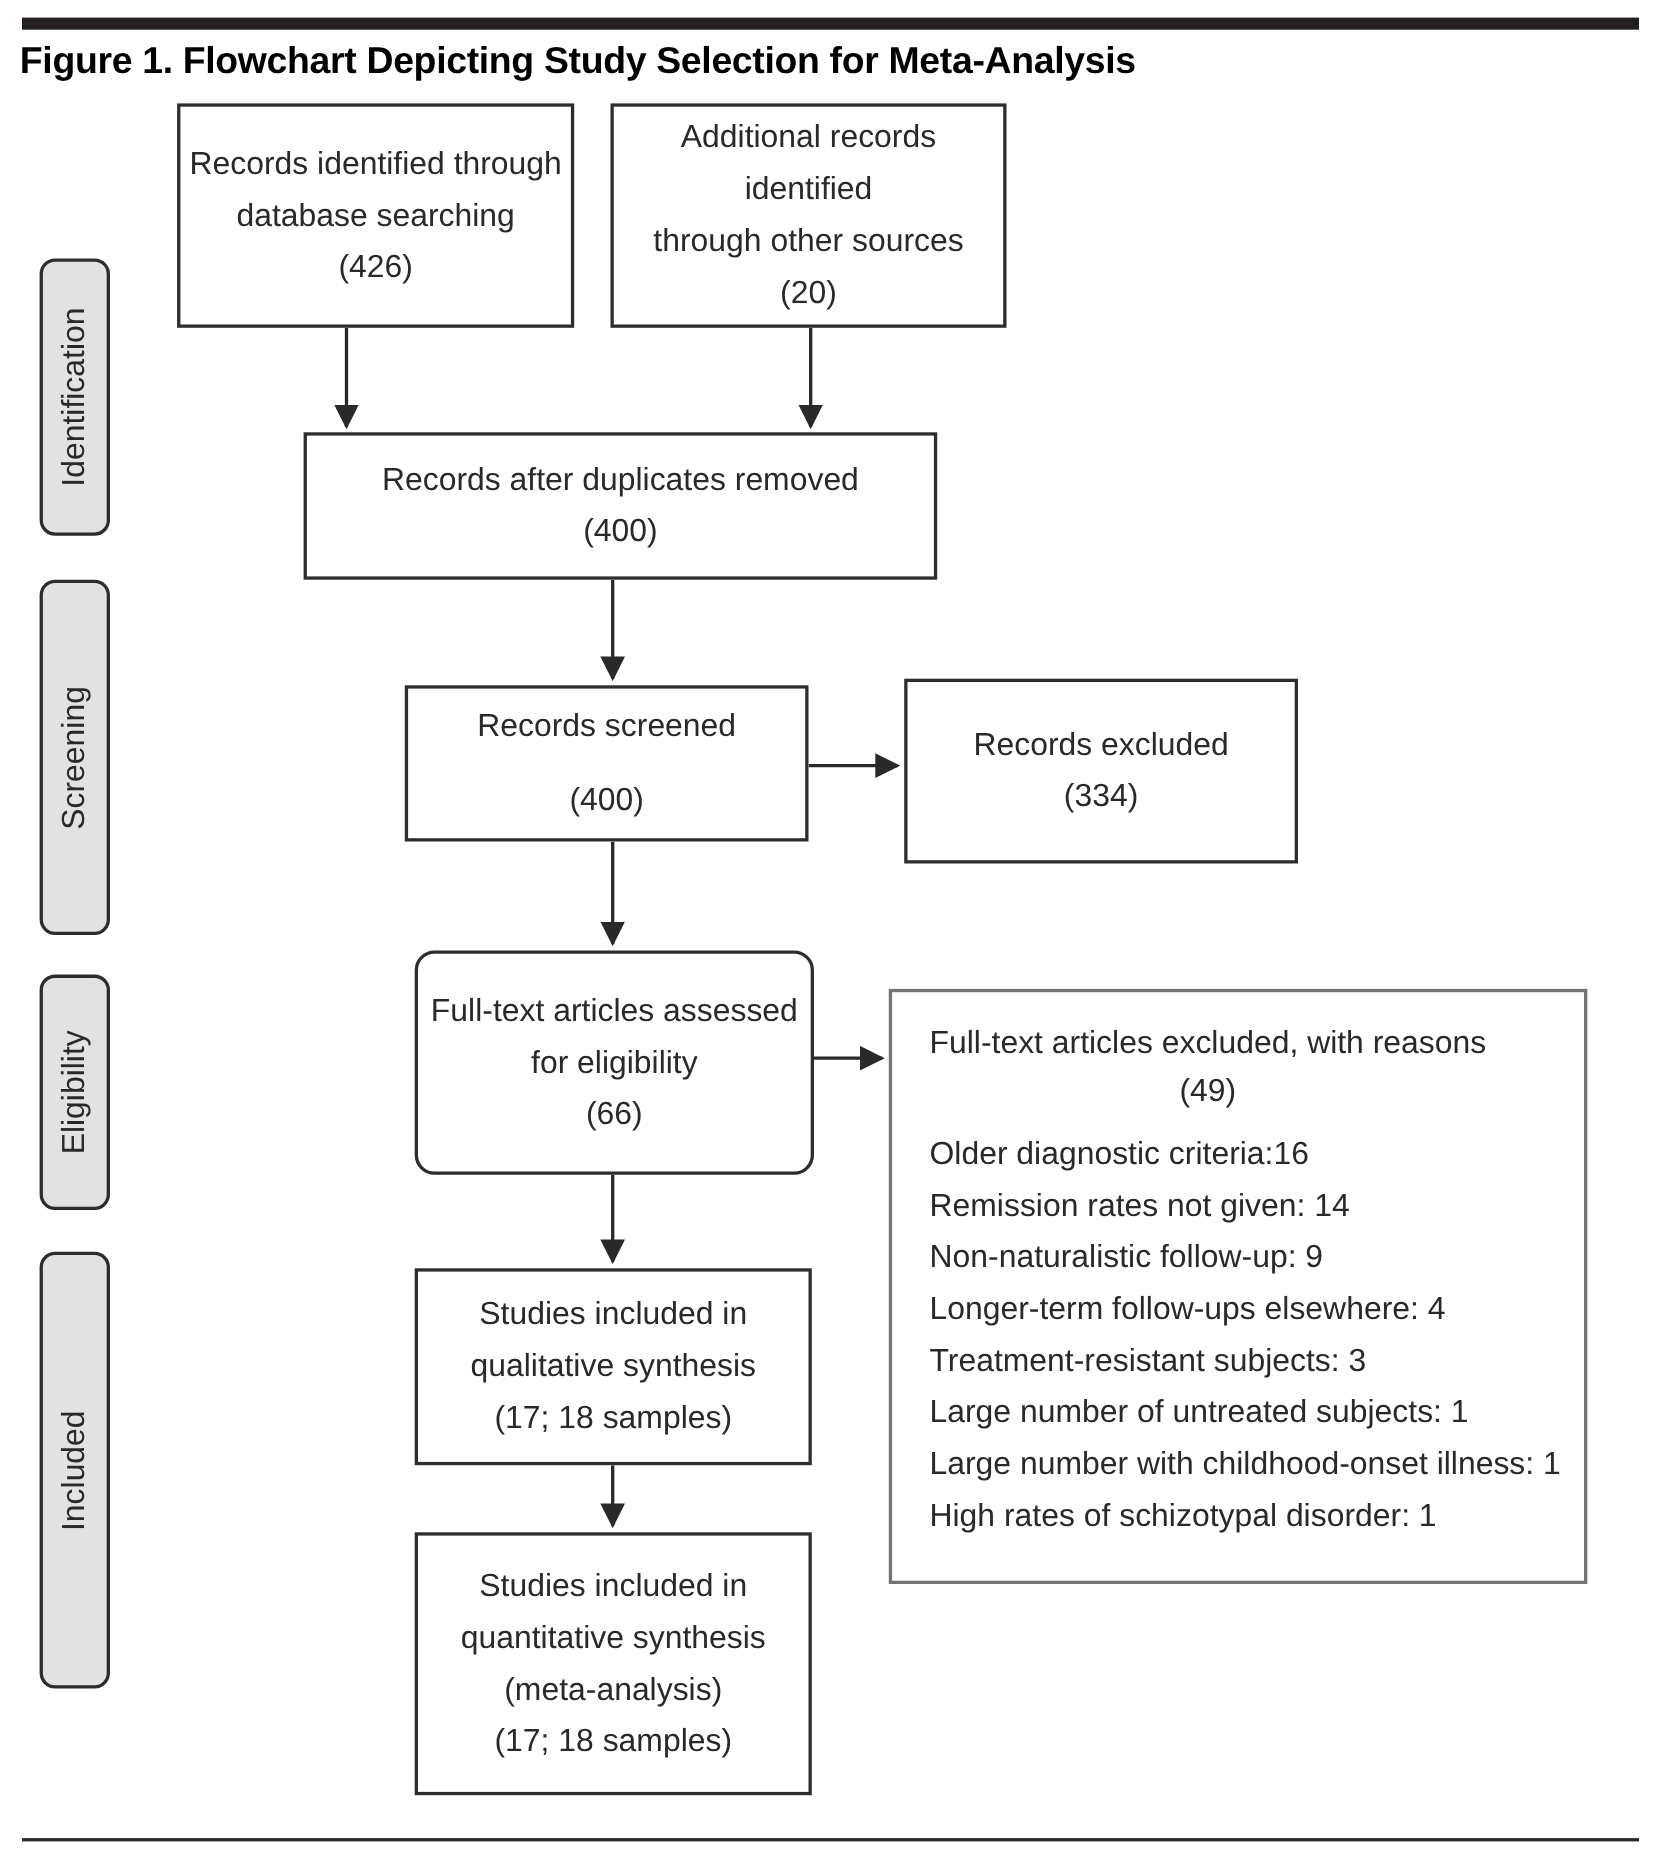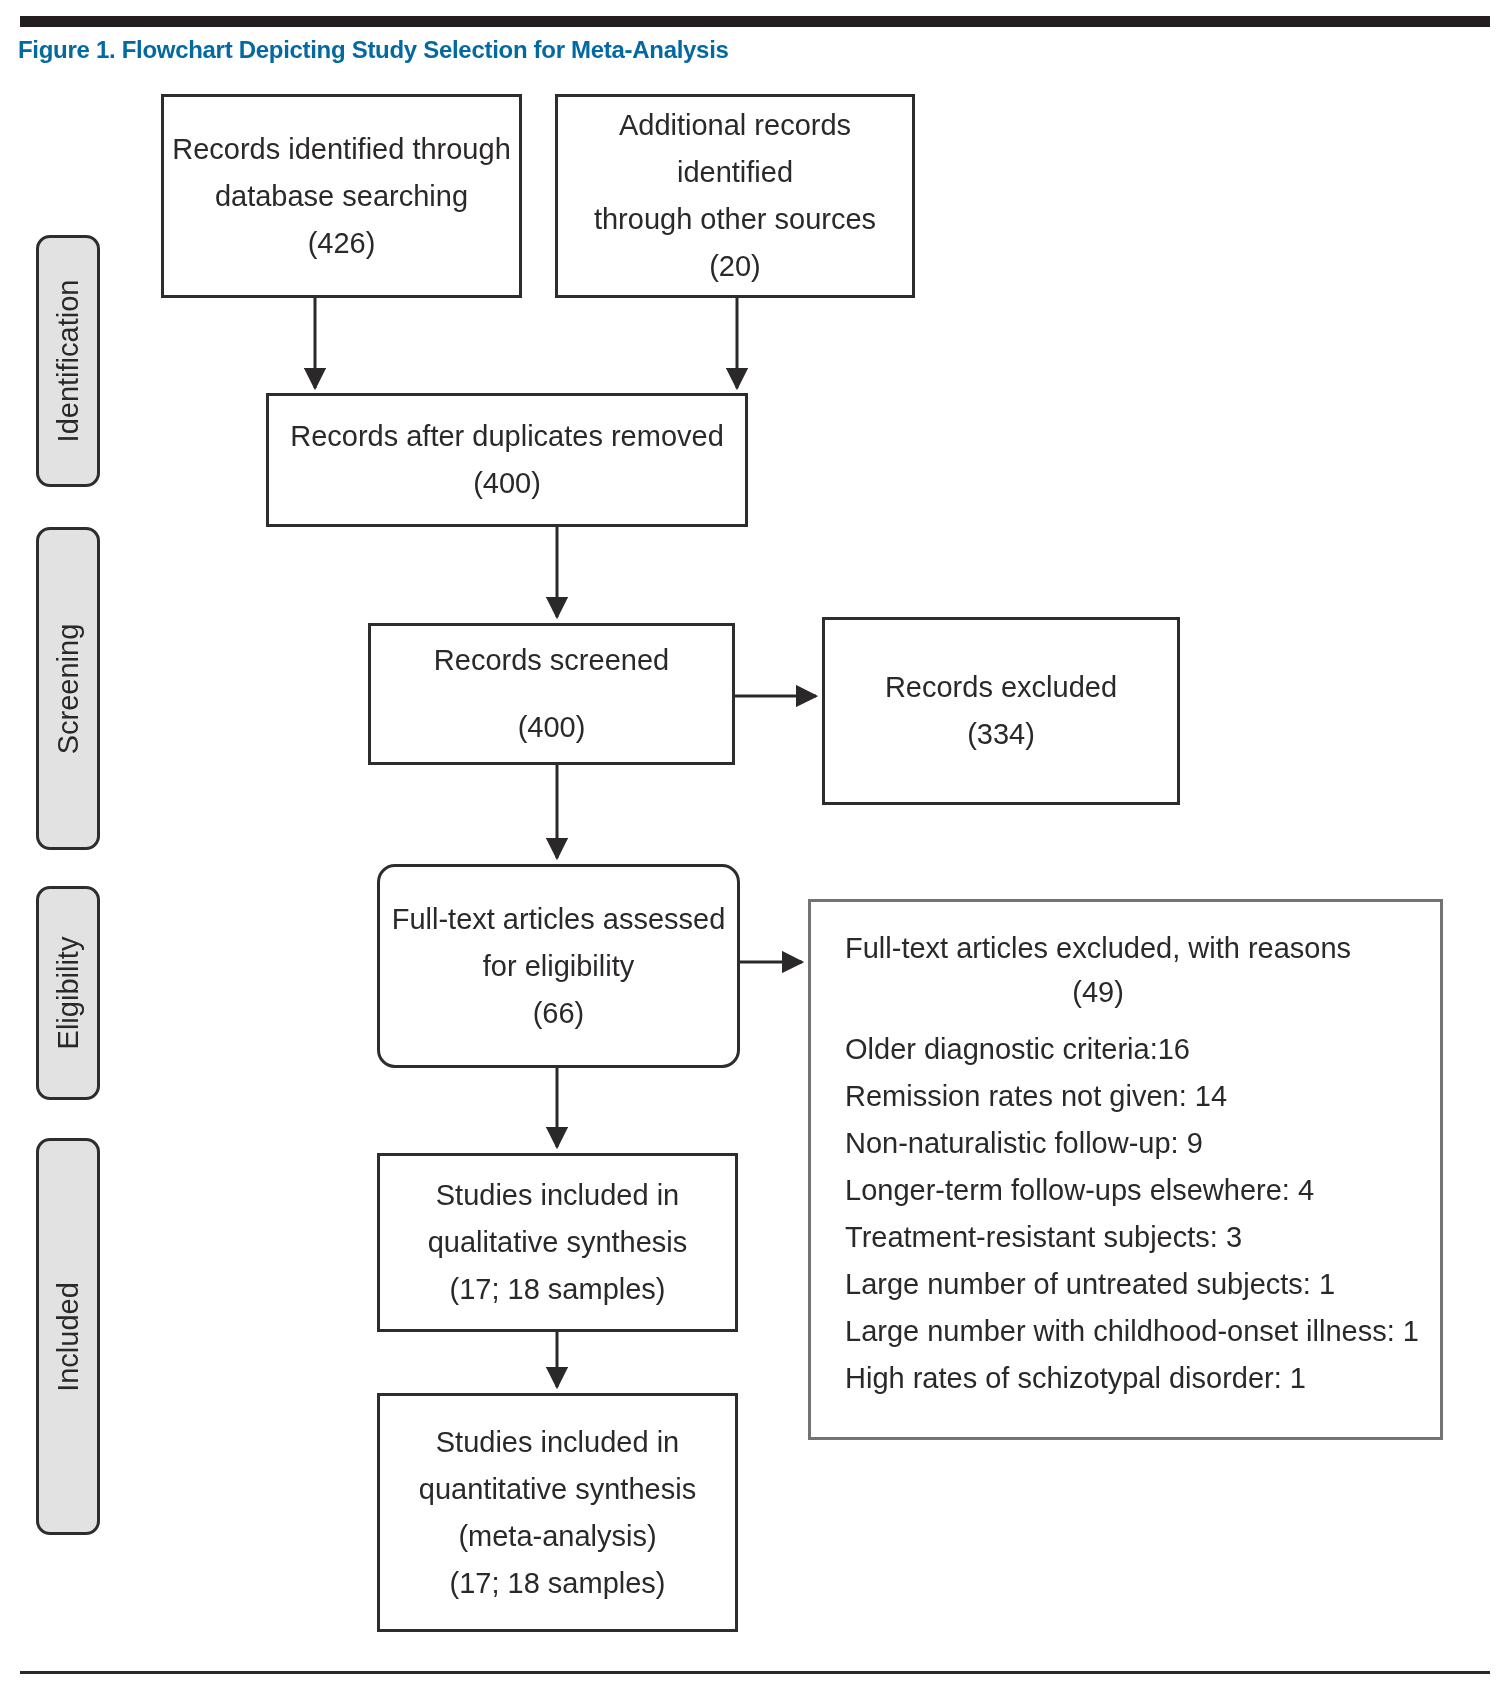--- a/index.html
+++ b/index.html
@@ -5,21 +5,21 @@
   html,body{margin:0;padding:0;background:#ffffff;}
   .canvas{
     position:relative;width:1508px;height:1692px;background:#ffffff;
     font-family:"Liberation Sans","DejaVu Sans",sans-serif;
     color:#2b2829;overflow:hidden;
   }
   .topbar{position:absolute;left:20px;top:16px;width:1470px;height:11px;background:#231f20;}
   .bottomrule{position:absolute;left:20px;top:1671px;width:1470px;height:3px;background:#2b2829;}
   .fig-title{
     position:absolute;left:18px;top:36px;margin:0;
-    font-size:24px;font-weight:bold;letter-spacing:-0.3px;color:#0369a1;white-space:nowrap;
+    font-size:34px;font-weight:bold;letter-spacing:-0.3px;color:#000000;white-space:nowrap;
   }
   .stage{
     position:absolute;left:36px;width:64px;
     background:#e2e2e2;border:3px solid #2f2c2d;border-radius:14px;
     box-sizing:border-box;
   }
   .stage .vtext{
     position:absolute;left:50%;top:50%;
     transform:translate(-50%,-50%) rotate(-90deg);
     white-space:nowrap;font-size:29px;color:#2b2829;
@@ -82,31 +82,31 @@
     <div>database searching</div>
     <div>(426)</div>
   </div>
 
   <div class="box" style="left:555px;top:94px;width:360px;height:204px;">
     <div>Additional records identified</div>
     <div>through other sources</div>
     <div>(20)</div>
   </div>
 
-  <div class="box" style="left:266px;top:393px;width:482px;height:134px;">
+  <div class="box" style="left:276px;top:393px;width:576px;height:134px;">
     <div>Records after duplicates removed</div>
     <div>(400)</div>
   </div>
 
   <div class="box" style="left:368px;top:623px;width:367px;height:142px;gap:20px;">
     <div>Records screened</div>
     <div>(400)</div>
   </div>
 
-  <div class="box" style="left:822px;top:617px;width:358px;height:188px;text-align:center;">
+  <div class="box" style="left:822px;top:617px;width:358px;height:168px;text-align:center;">
     <div>Records excluded</div>
     <div>(334)</div>
   </div>
 
   <div class="box" style="left:377px;top:864px;width:363px;height:204px;border-radius:18px;">
     <div>Full-text articles assessed</div>
     <div>for eligibility</div>
     <div>(66)</div>
   </div>
 

